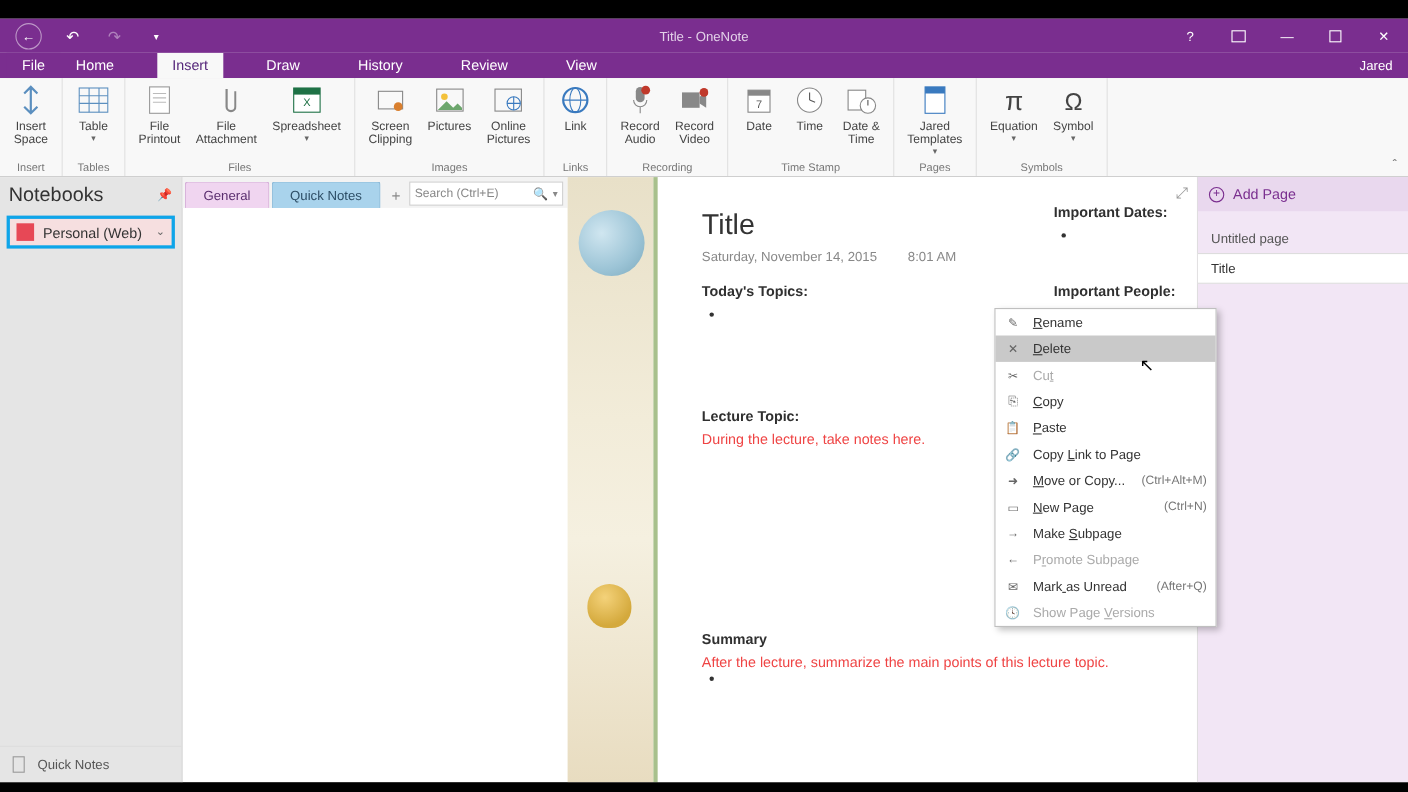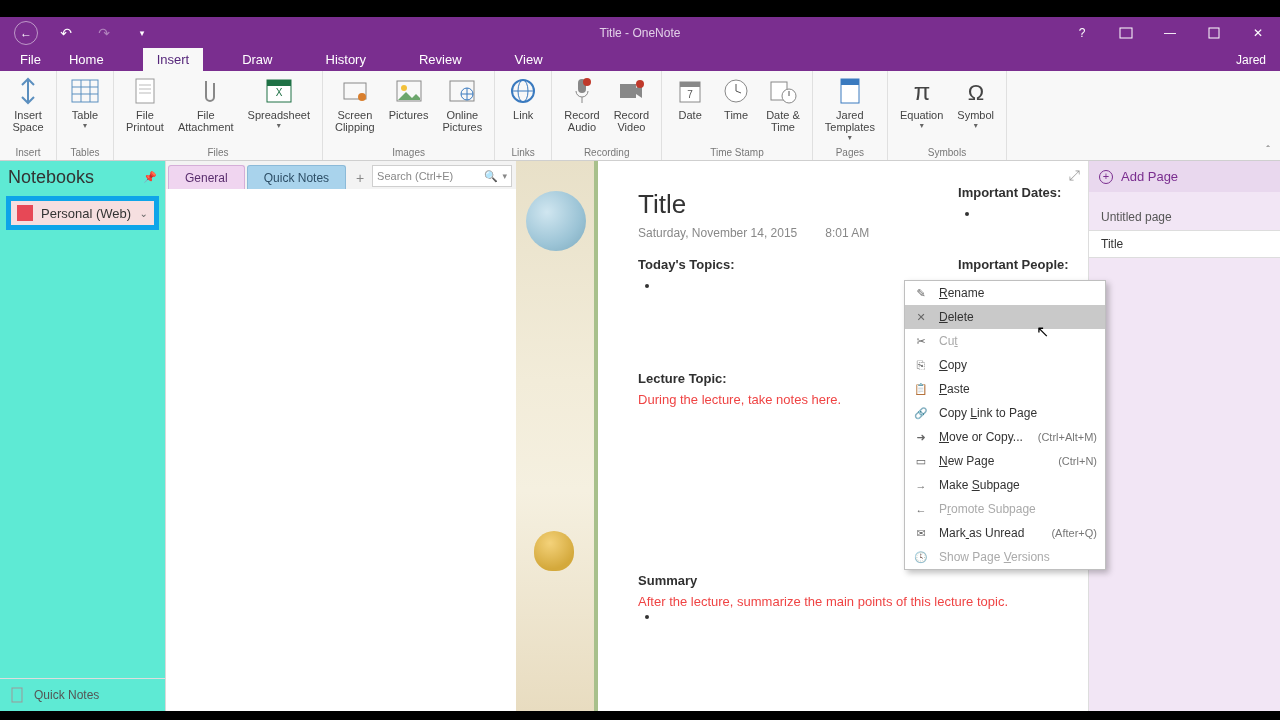--- a/index.html
+++ b/index.html
@@ -29,24 +29,24 @@
 .rbtn { display: flex; flex-direction: column; align-items: center; justify-content: flex-start; padding: 2px 6px; min-width: 40px; cursor: pointer; }
 .rbtn .ico { width: 32px; height: 32px; display: flex; align-items: center; justify-content: center; margin-bottom: 2px; }
 .rbtn .lbl { font-size: 11px; color: #444; text-align: center; line-height: 12px; white-space: pre-line; }
 .rgroup-label { font-size: 10px; color: #777; padding-bottom: 2px; }
 .ribbon-collapse { margin-left: auto; width: 24px; display: flex; align-items: flex-end; justify-content: center; padding-bottom: 4px; color: #666; font-size: 11px; }
 
 
 .workspace { flex: 1; display: flex; background: #fff; }
 
 
-.left-side { width: 166px; background: #5eead4; border-right: 1px solid #d9d9d9; display: flex; flex-direction: column; }
+.left-side { width: 166px; background: #e5e5e5; border-right: 1px solid #d9d9d9; display: flex; flex-direction: column; }
 .nb-header { display: flex; align-items: center; padding: 6px 8px; font-size: 18px; color: #333; }
 .nb-pin { margin-left: auto; font-size: 11px; color: #777; }
-.nb-item { margin: 2px 6px; background: #f6dfe0; border: 5px solid #0ea5e9; display: flex; align-items: center; padding: 4px 6px; font-size: 13px; color: #333; }
+.nb-item { margin: 2px 6px; background: #f6dfe0; border: 3px solid #0ea5e9; display: flex; align-items: center; padding: 4px 6px; font-size: 13px; color: #333; }
 .nb-swatch { width: 16px; height: 16px; background: #e74856; margin-right: 8px; }
 .nb-chev { margin-left: auto; font-size: 10px; color: #666; }
 .left-bottom { margin-top: auto; padding: 8px 10px; display: flex; align-items: center; gap: 8px; font-size: 12px; color: #555; border-top: 1px solid #ddd; }
 
 
 .section-bar { height: 28px; display: flex; align-items: flex-end; padding-left: 2px; background: #f3f3f3; }
 .sec-tab { padding: 5px 16px 4px; font-size: 12px; border-top-left-radius: 3px; border-top-right-radius: 3px; margin-right: 2px; cursor: pointer; }
 .sec-gen { background: #f0d5f0; color: #5a2e6e; border: 1px solid #d5aed8; border-bottom: none; }
 .sec-qn { background: #a9d3ec; color: #2d4e66; border: 1px solid #8cbad8; border-bottom: none; }
 .sec-add { width: 24px; text-align: center; font-size: 14px; color: #888; padding: 3px 6px; }

